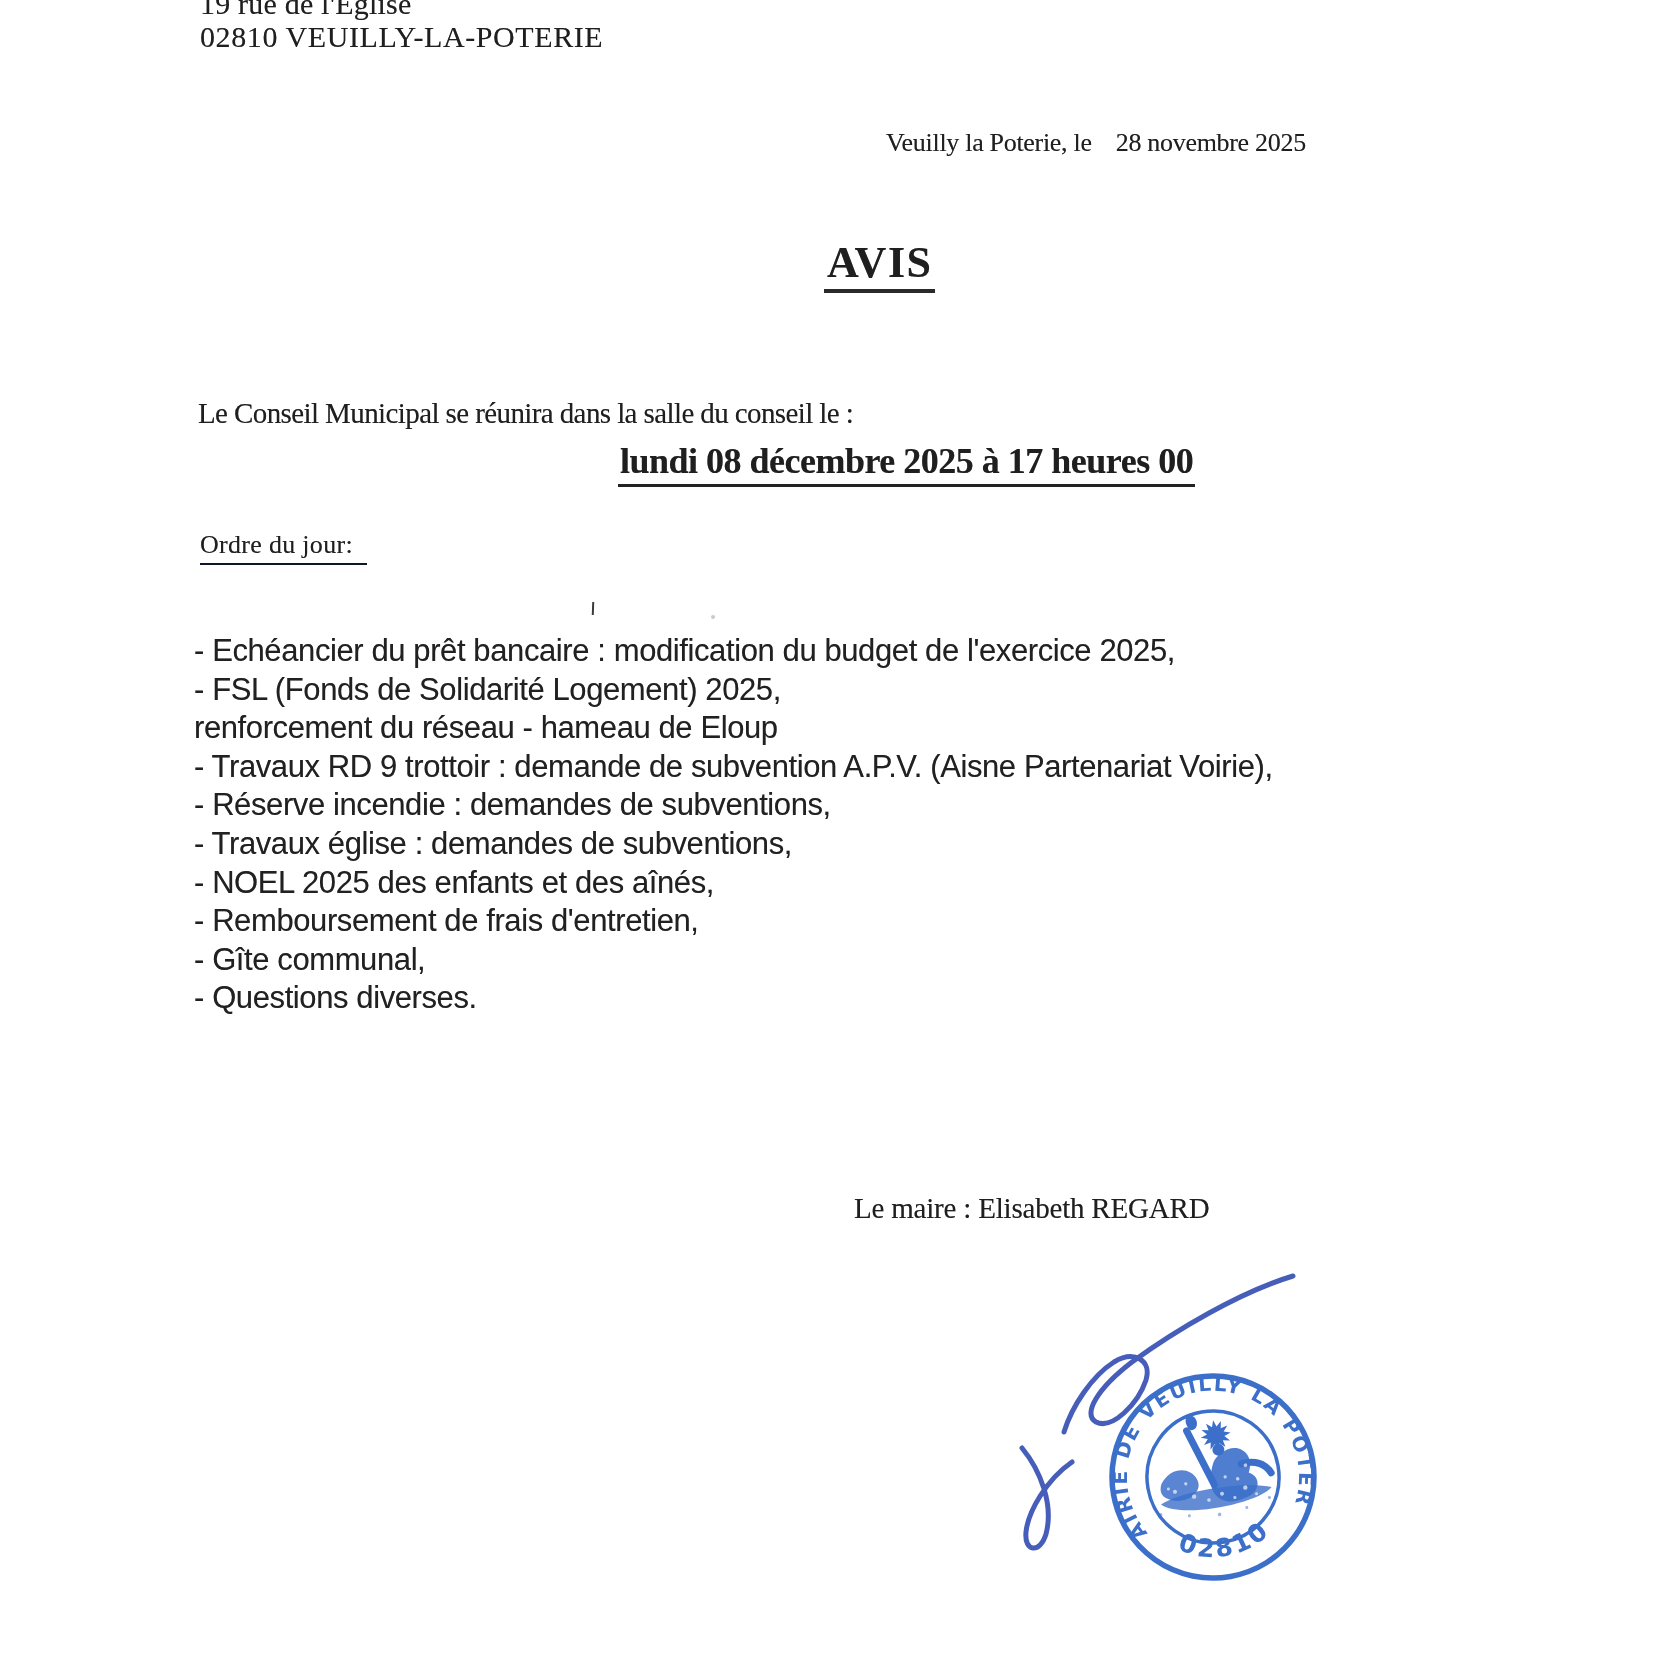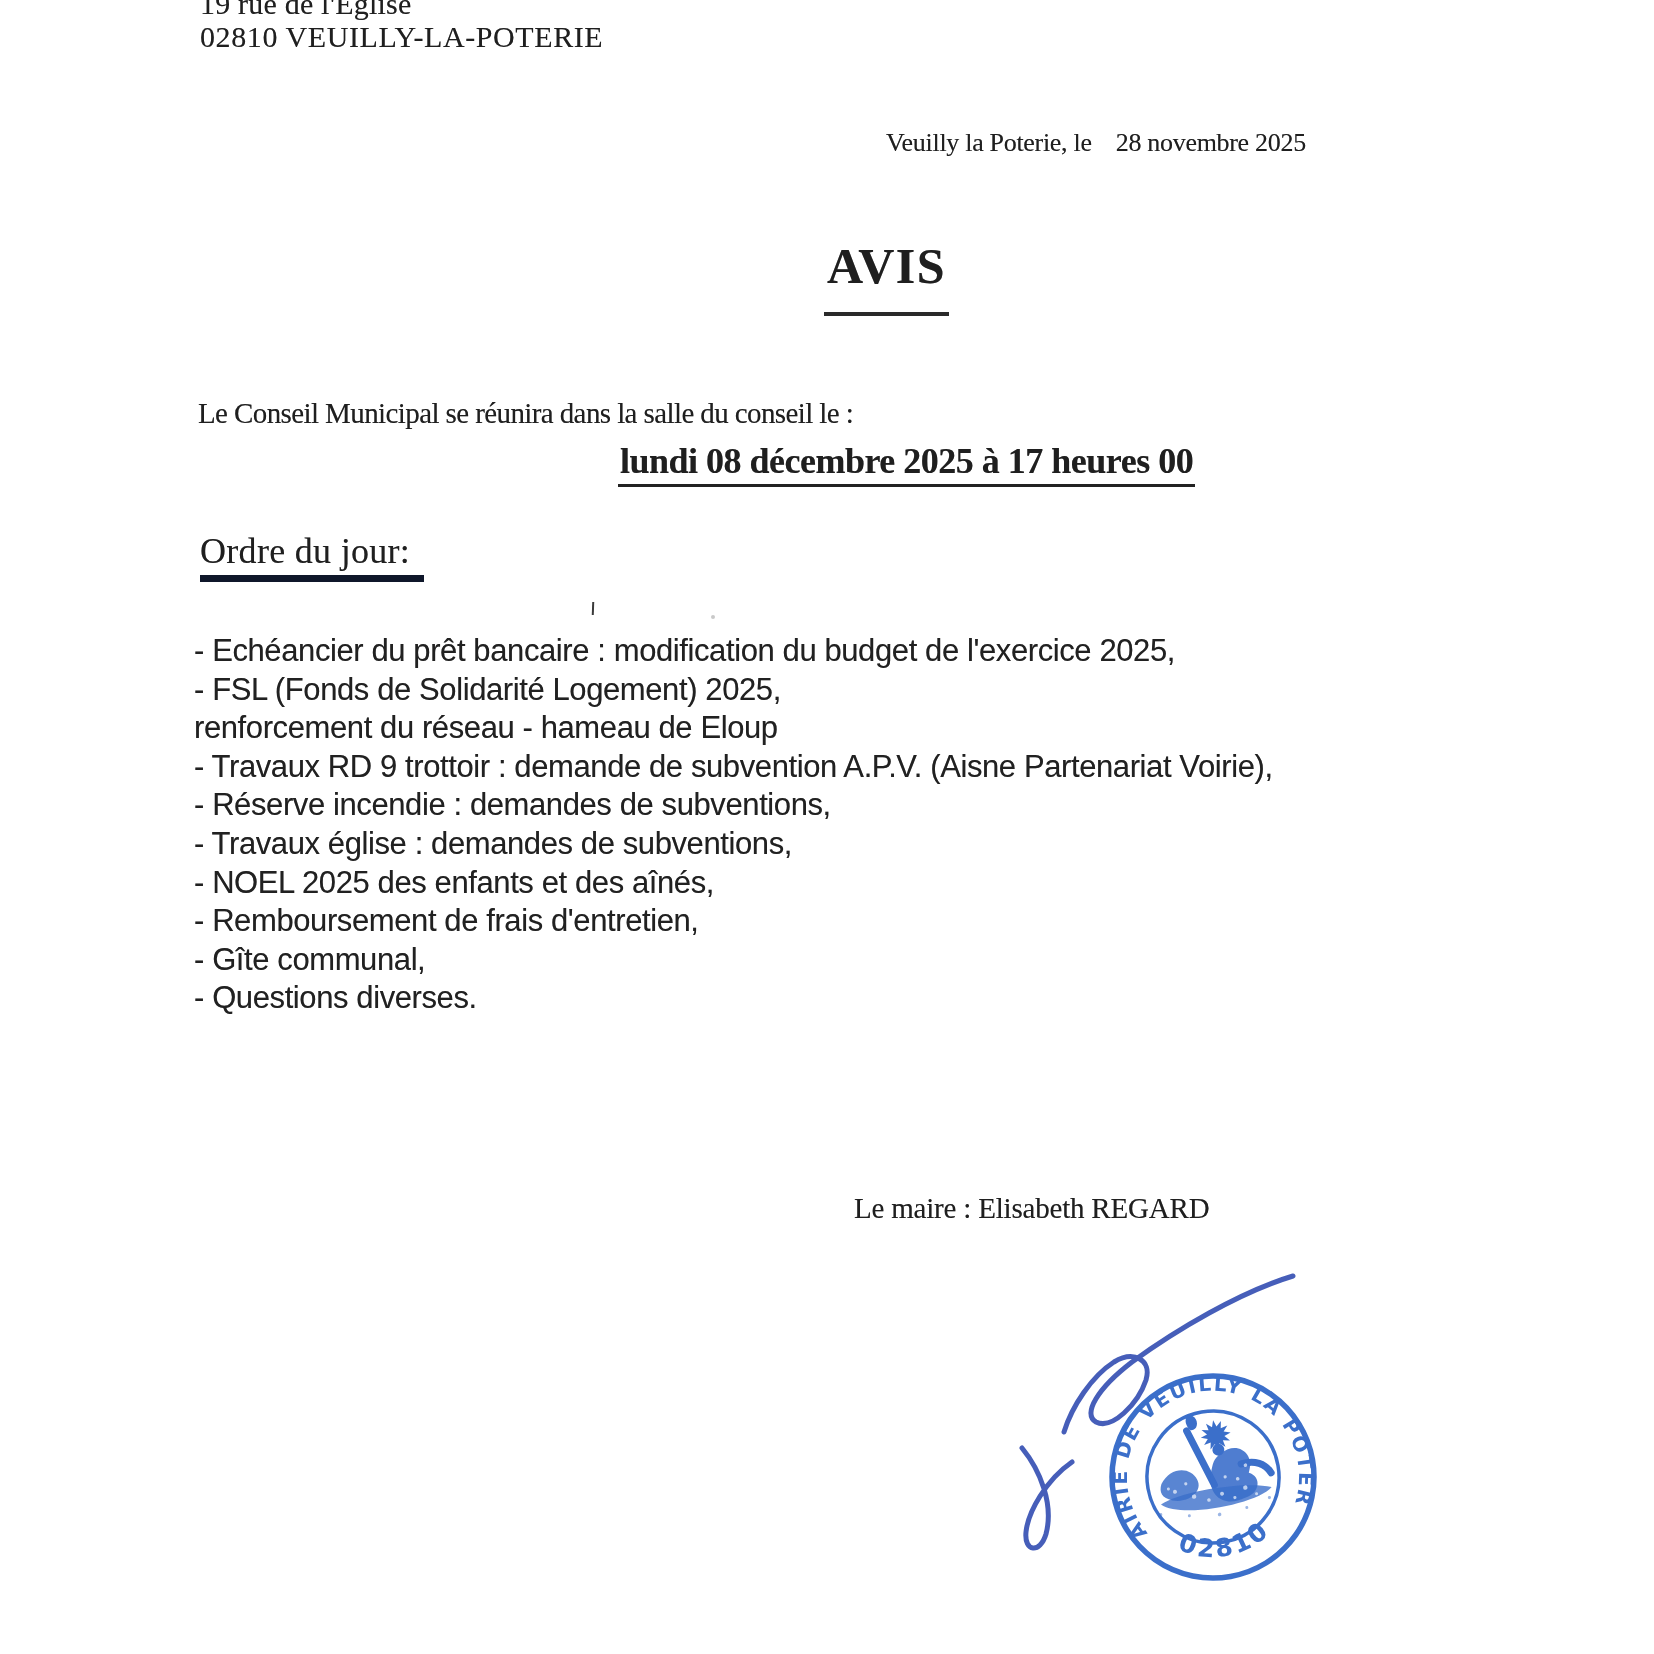--- a/index.html
+++ b/index.html
@@ -19,35 +19,35 @@
   }
   .sans {
     font-family: "Liberation Sans", sans-serif;
     text-shadow: 0 0 0.5px rgba(30,30,30,0.4);
   }
   .sender-line1 { top: -13px; left: 200px; font-size: 30px; letter-spacing: 0.2px; }
   .sender-line2 { top: 20px; left: 200px; font-size: 30px; letter-spacing: 0.6px; }
   .dateline { top: 128px; left: 886px; display: flex; gap: 24px; font-size: 26px; letter-spacing: -0.3px; text-align: center; }
   .notice-title {
     top: 237px; left: 824px;
-    font-size: 50px; font-weight: bold; letter-spacing: 1.5px;
+    font-size: 44px; font-weight: bold; letter-spacing: 1.5px;
     border-bottom: 4px solid #2a2a2a;
-    padding: 0 3px 17px 3px;
+    padding: 0 3px 1px 3px;
   }
   .intro-line { top: 377px; left: 198px; font-size: 29px; letter-spacing: -0.6px; margin-top: 20px; }
   .meeting-line {
     top: 440px; left: 618px;
     font-size: 36px; font-weight: bold; letter-spacing: -0.5px;
     border-bottom: 3px solid #222;
     padding: 0 2px 2px 2px;
   }
   .agenda-heading {
     top: 530px; left: 200px;
-    font-size: 36px; letter-spacing: 0.3px;
-    border-bottom: 7px solid #0f172a;
+    font-size: 26px; letter-spacing: 0.3px;
+    border-bottom: 2px solid #0f172a;
     padding: 0 14px 3px 0;
   }
   .agenda-list {
     top: 632px; left: 194px;
     font-size: 31px; line-height: 38.6px;
     letter-spacing: -0.4px; color: #212121;
   }
   .agenda-line { white-space: nowrap; }
   .mayor-line { top: 1192px; left: 854px; font-size: 29px; letter-spacing: -0.2px; }
   .artifact-tick {

